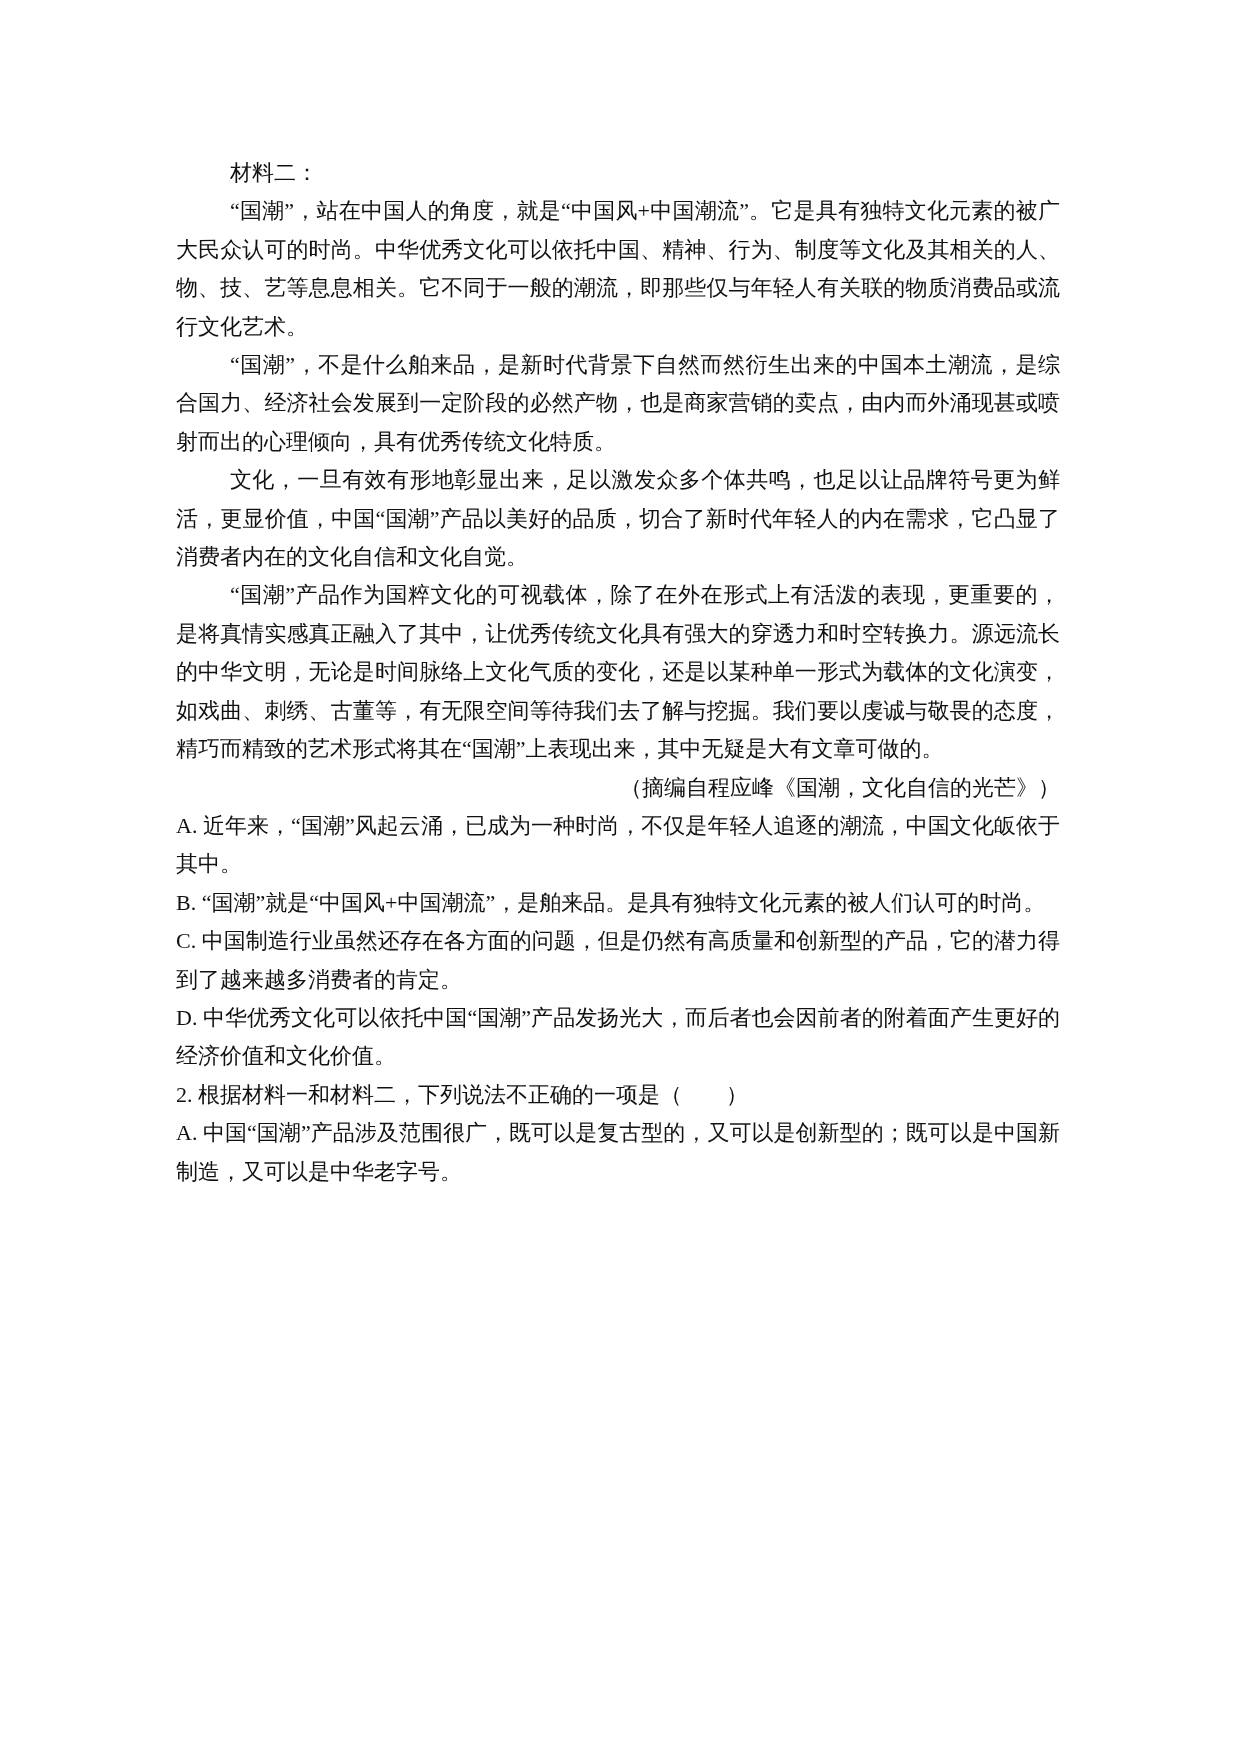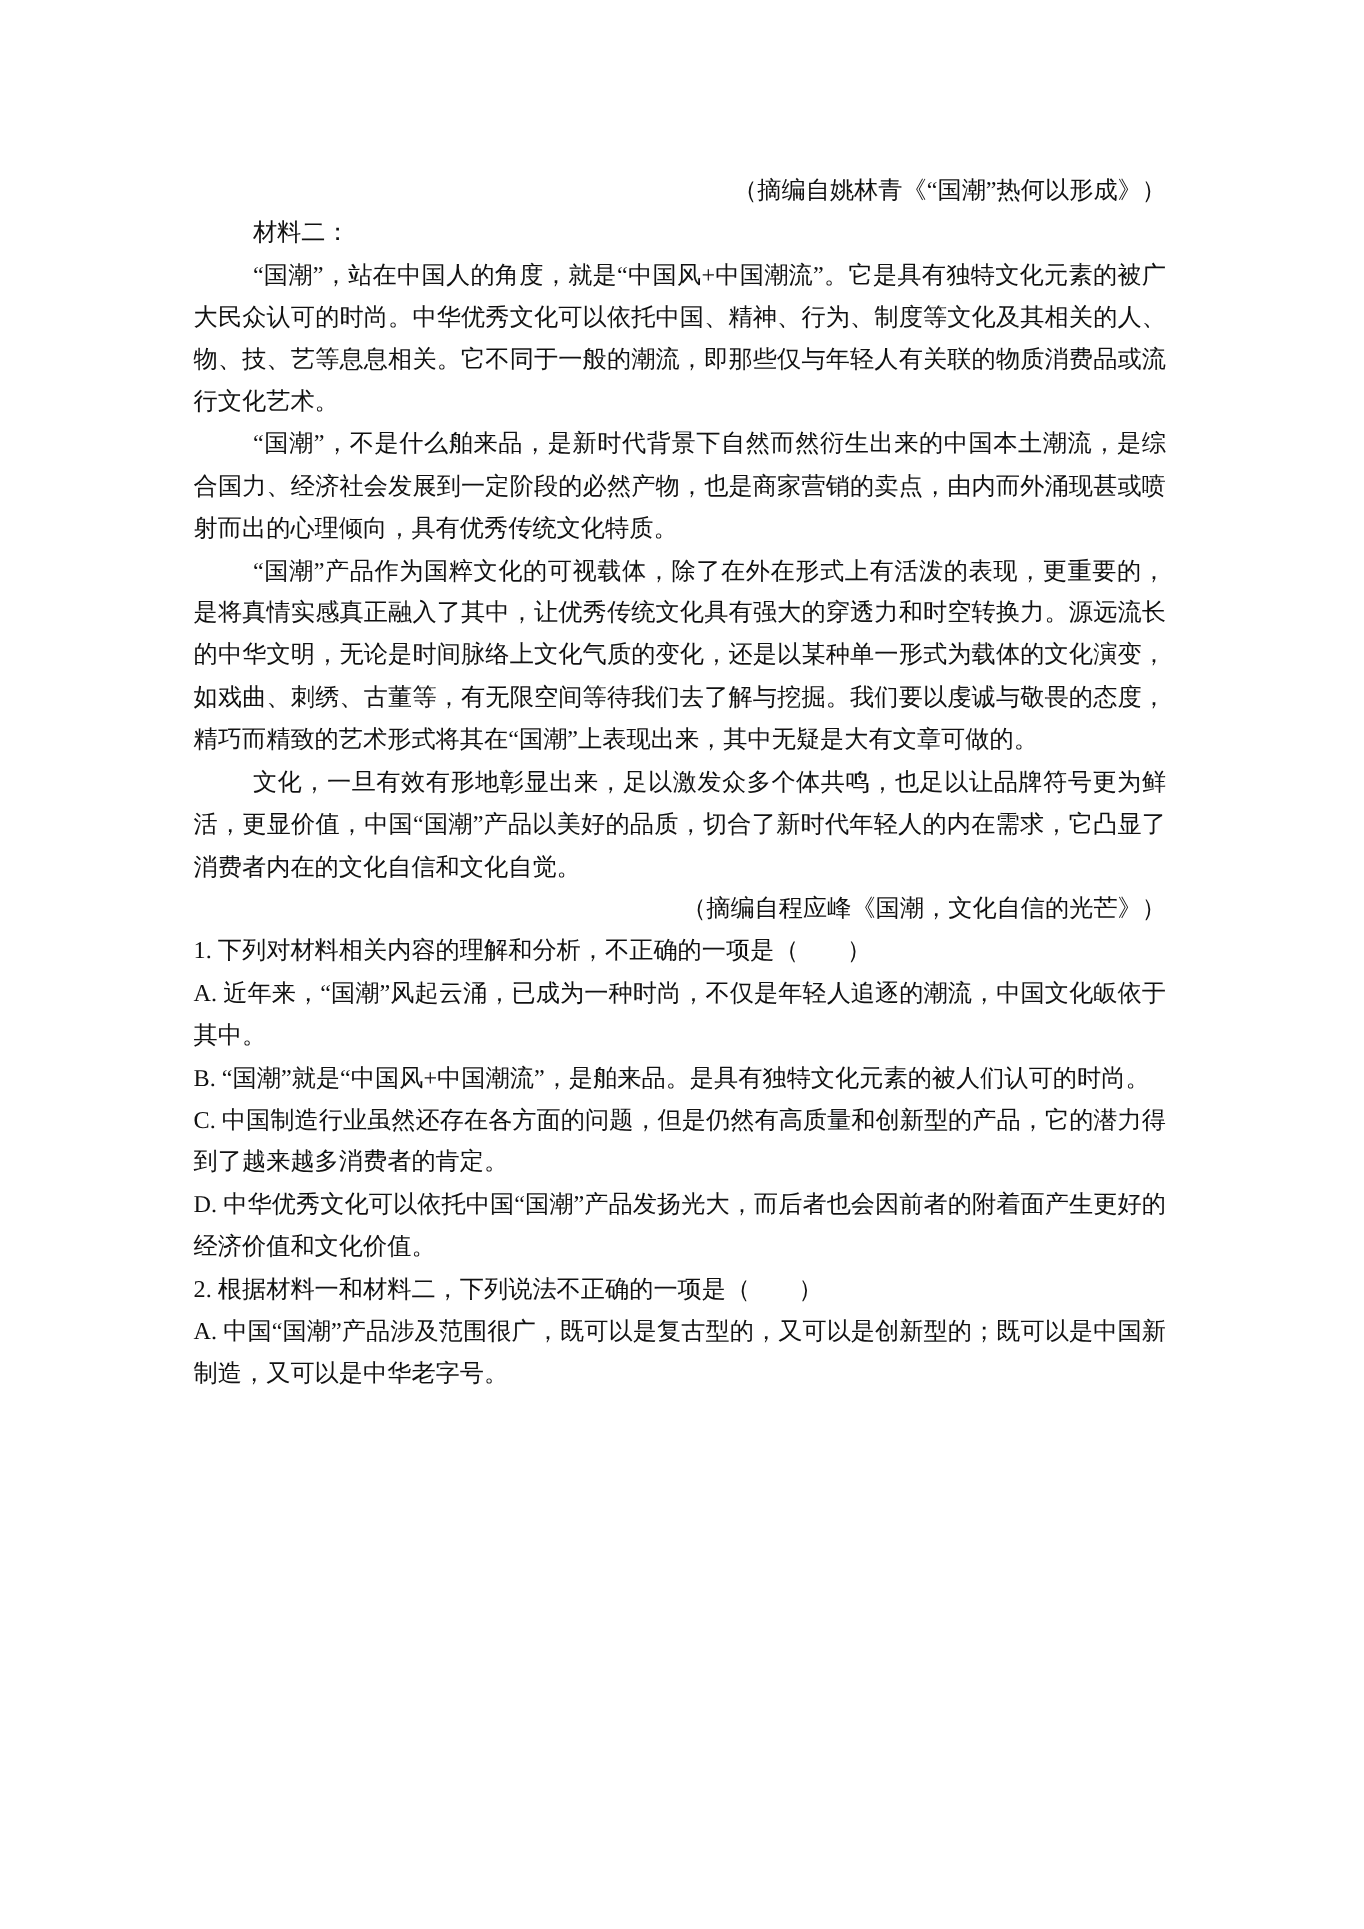--- a/index.html
+++ b/index.html
@@ -36,37 +36,35 @@
   .plain {
     text-align: justify;
     text-indent: 0;
   }
 </style>
 </head>
 <body>
 
 <div class="page">
 
-  <p class="cite">（摘编自姚林青《“国潮”热何以形成》）</p>
 
   <p class="para">材料二：</p>
 
   <p class="para">“国潮”，站在中国人的角度，就是“中国风+中国潮流”。它是具有独特文化元素的被广大民众认可的时尚。中华优秀文化可以依托中国、精神、行为、制度等文化及其相关的人、物、技、艺等息息相关。它不同于一般的潮流，即那些仅与年轻人有关联的物质消费品或流行文化艺术。</p>
 
   <p class="para">“国潮”，不是什么舶来品，是新时代背景下自然而然衍生出来的中国本土潮流，是综合国力、经济社会发展到一定阶段的必然产物，也是商家营销的卖点，由内而外涌现甚或喷射而出的心理倾向，具有优秀传统文化特质。</p>
 
+  <p class="para">文化，一旦有效有形地彰显出来，足以激发众多个体共鸣，也足以让品牌符号更为鲜活，更显价值，中国“国潮”产品以美好的品质，切合了新时代年轻人的内在需求，它凸显了消费者内在的文化自信和文化自觉。</p>
+
   <p class="para">“国潮”产品作为国粹文化的可视载体，除了在外在形式上有活泼的表现，更重要的，是将真情实感真正融入了其中，让优秀传统文化具有强大的穿透力和时空转换力。源远流长的中华文明，无论是时间脉络上文化气质的变化，还是以某种单一形式为载体的文化演变，如戏曲、刺绣、古董等，有无限空间等待我们去了解与挖掘。我们要以虔诚与敬畏的态度，精巧而精致的艺术形式将其在“国潮”上表现出来，其中无疑是大有文章可做的。</p>
-
-  <p class="para">文化，一旦有效有形地彰显出来，足以激发众多个体共鸣，也足以让品牌符号更为鲜活，更显价值，中国“国潮”产品以美好的品质，切合了新时代年轻人的内在需求，它凸显了消费者内在的文化自信和文化自觉。</p>
 
 
 
   <p class="cite">（摘编自程应峰《国潮，文化自信的光芒》）</p>
 
-  <p class="plain">1. 下列对材料相关内容的理解和分析，不正确的一项是（　　）</p>
 
   <p class="plain">A. 近年来，“国潮”风起云涌，已成为一种时尚，不仅是年轻人追逐的潮流，中国文化皈依于其中。</p>
 
   <p class="plain">B. “国潮”就是“中国风+中国潮流”，是舶来品。是具有独特文化元素的被人们认可的时尚。</p>
 
   <p class="plain">C. 中国制造行业虽然还存在各方面的问题，但是仍然有高质量和创新型的产品，它的潜力得到了越来越多消费者的肯定。</p>
 
   <p class="plain">D. 中华优秀文化可以依托中国“国潮”产品发扬光大，而后者也会因前者的附着面产生更好的经济价值和文化价值。</p>
 
   <p class="plain">2. 根据材料一和材料二，下列说法不正确的一项是（　　）</p>

